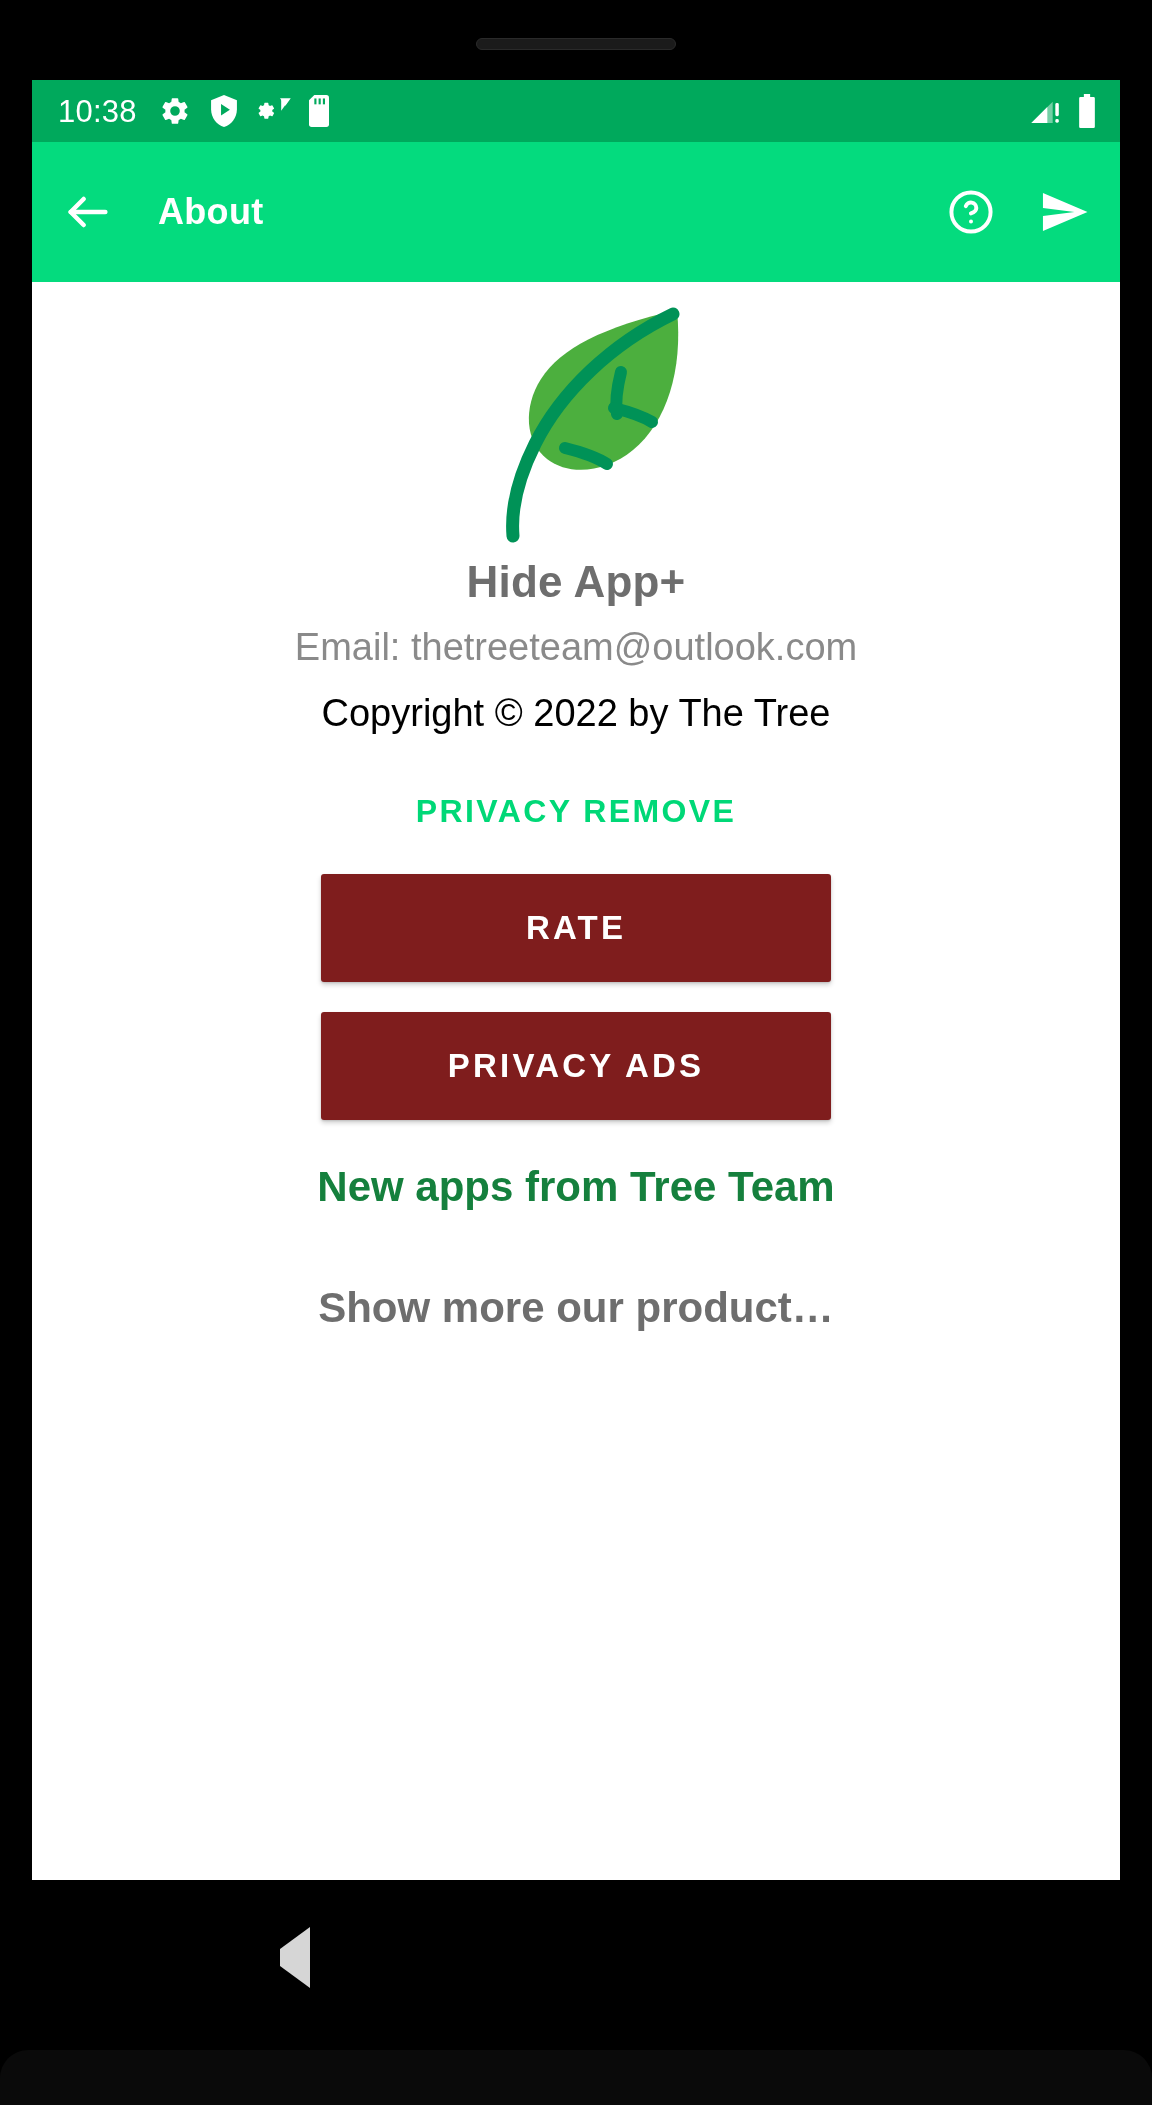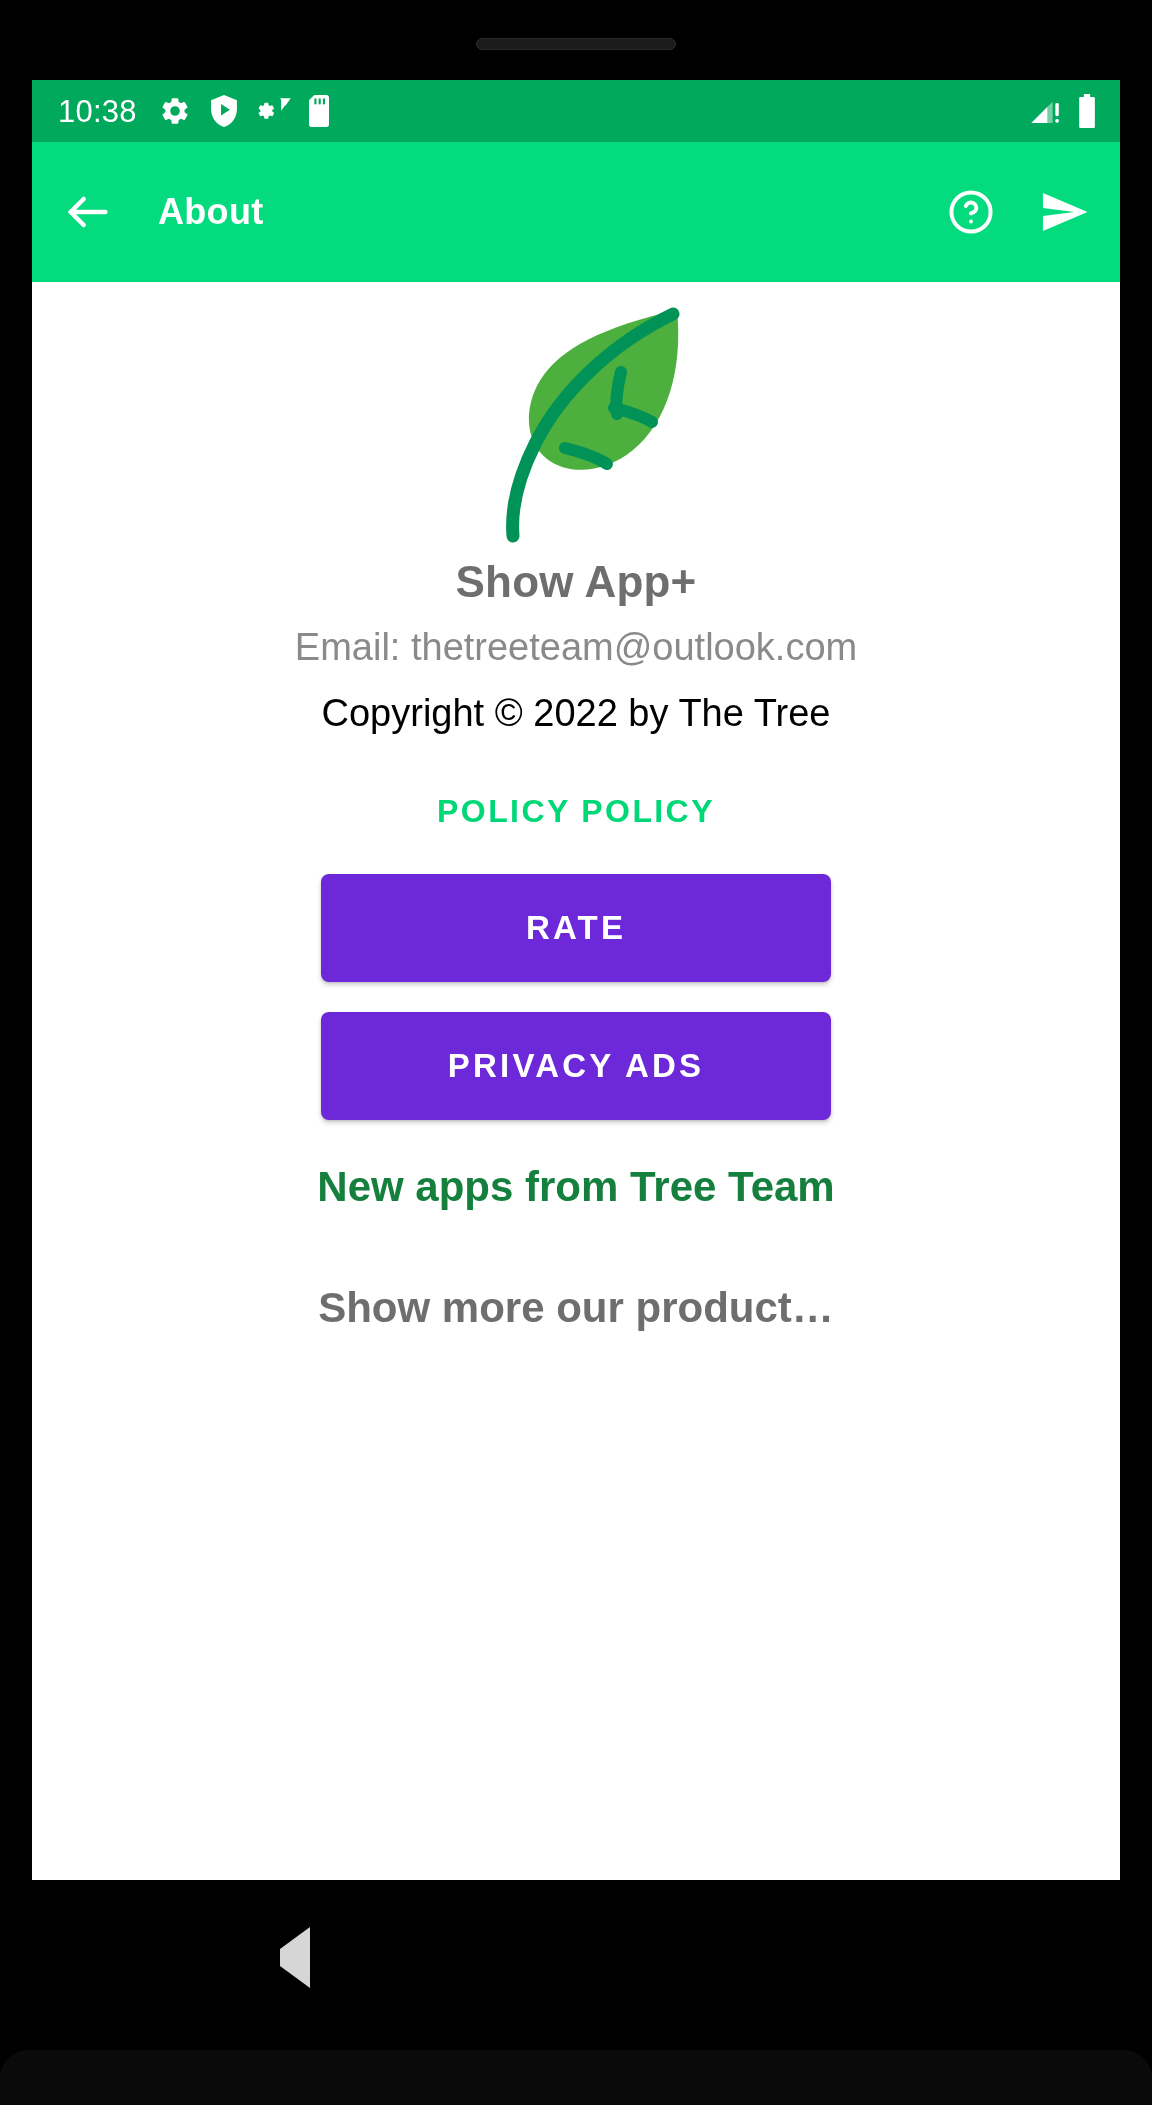--- a/index.html
+++ b/index.html
@@ -153,23 +153,23 @@
     color: #00D877;
     letter-spacing: 2.4px;
     text-align: center;
     cursor: pointer;
   }
 
   .btn {
     width: 510px;
     height: 108px;
     margin-top: 44px;
-    background: #6d28d9;
+    background: #7f1d1d;
     border: none;
-    border-radius: 8px;
+    border-radius: 3px;
     color: #ffffff;
     font-size: 33px;
     font-weight: bold;
     letter-spacing: 3.2px;
     font-family: "Liberation Sans", sans-serif;
     display: flex;
     align-items: center;
     justify-content: center;
     box-shadow: 0 3px 5px rgba(0,0,0,0.18), 0 1px 2px rgba(0,0,0,0.12);
     cursor: pointer;
@@ -338,28 +338,28 @@
       <div class="logo-wrap">
         <svg width="230" height="250" viewBox="0 0 230 250">
           <path d="M216 12c6 60-10 112-44 140-28 23-64 26-86 9-22-17-24-52-6-80 20-31 62-52 136-69z" fill="#4CAF3E"></path>
           <path d="M212 16C150 46 100 94 74 146c-18 36-24 68-22 92" fill="none" stroke="#009257" stroke-width="13" stroke-linecap="round"></path>
           <path d="M160 74c-4 16-6 30-4 42" fill="none" stroke="#009257" stroke-width="12" stroke-linecap="round"></path>
           <path d="M153 110c16 4 28 8 38 14" fill="none" stroke="#009257" stroke-width="12" stroke-linecap="round"></path>
           <path d="M104 150c16 4 30 8 42 16" fill="none" stroke="#009257" stroke-width="12" stroke-linecap="round"></path>
         </svg>
       </div>
 
-      <div class="app-name">Show App+</div>
+      <div class="app-name">Hide App+</div>
 
 
       <div class="email">Email: thetreeteam@outlook.com</div>
 
       <div class="copyright">Copyright © 2022 by The Tree</div>
 
-      <div class="privacy">POLICY POLICY</div>
+      <div class="privacy">PRIVACY REMOVE</div>
 
       <div class="btn">RATE</div>
 
       <div class="btn second">PRIVACY ADS</div>
 
       <div class="new-apps">New apps from Tree Team</div>
 
       <div class="show-more">Show more our product…</div>
 
     </div>

